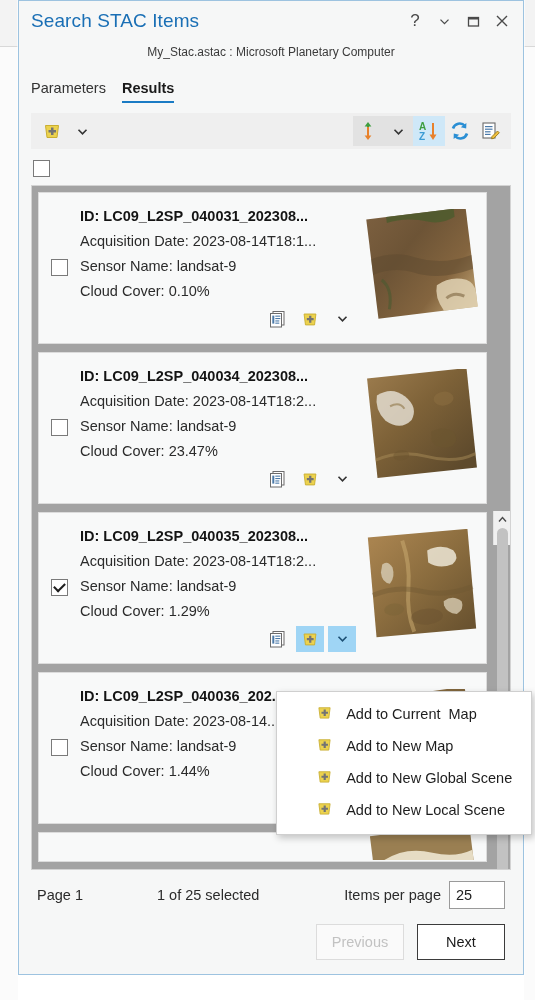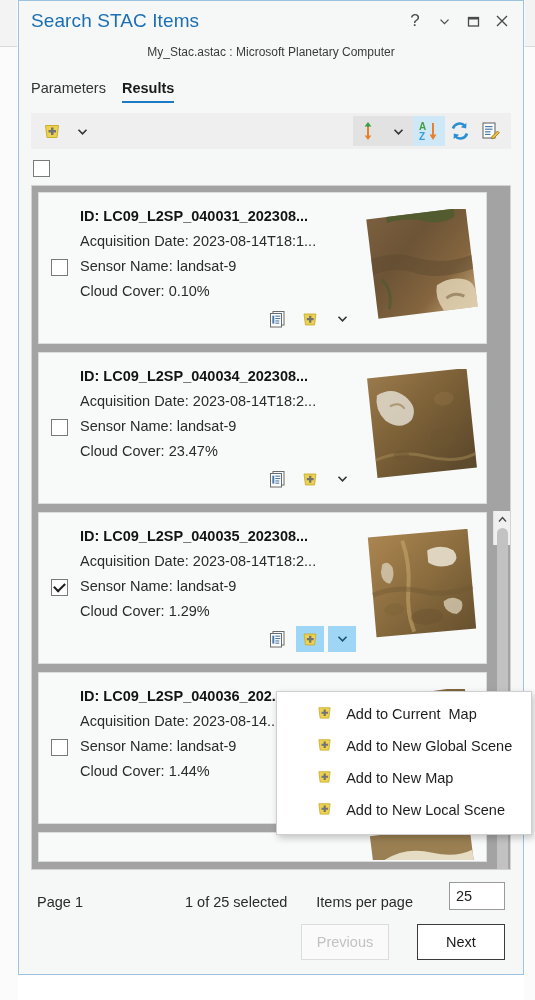--- a/index.html
+++ b/index.html
@@ -199,37 +199,36 @@
     position: absolute; left: 3px; width: 11px;
     background: #c2c2c2; border-radius: 6px;
   }
 
   
   .footer {
     flex: 0 0 auto;
     padding: 10px 18px 14px 18px;
   }
   .foot-row1 {
-    display: flex; align-items: flex-end;
+    display: flex; align-items: center;
     font-size: 14.5px; color: #2b2b2b;
     height: 30px;
-    gap: 28px;
   }
   .f-page { width: 120px; }
   .f-sel { flex: 1 1 auto; }
   .f-ipp-label { margin-right: 8px; }
   .ipp-input {
     width: 56px; height: 28px;
     border: 1px solid #9a9a9a; background: #fff;
     font-size: 14.5px; color: #222;
     padding: 0 6px;
     font-family: "Liberation Sans", sans-serif;
   }
   .foot-row2 {
-    display: flex; justify-content: flex-end; gap: 28px;
+    display: flex; justify-content: flex-end; gap: 13px;
     margin-top: 14px;
   }
   .pg-btn {
     width: 88px; height: 36px;
     font-size: 14.5px;
     background: #fff;
     font-family: "Liberation Sans", sans-serif;
     cursor: default;
   }
   .pg-btn.disabled { border: 1px solid #dcdcdc; color: #c2c2c2; background: #fafafa; }
@@ -611,30 +610,30 @@
     </span>
     <span>Add to Current  Map</span>
   </div>
   <div class="menu-item">
     <span>
       <svg width="19" height="19" viewBox="0 0 22 22">
         <path d="M4.5 5.5 L17.5 5.5 L16 17.5 L6 17.5 Z" fill="#ecd24e" stroke="#c9ae31" stroke-width="1"></path>
         <path d="M10 7.5 h2.5 v2.5 h2.5 v2.5 h-2.5 v2.5 h-2.5 v-2.5 h-2.5 v-2.5 h2.5 z" fill="#737373"></path>
       </svg>
     </span>
-    <span>Add to New Global Scene</span>
+    <span>Add to New Map</span>
   </div>
   <div class="menu-item">
     <span>
       <svg width="19" height="19" viewBox="0 0 22 22">
         <path d="M4.5 5.5 L17.5 5.5 L16 17.5 L6 17.5 Z" fill="#ecd24e" stroke="#c9ae31" stroke-width="1"></path>
         <path d="M10 7.5 h2.5 v2.5 h2.5 v2.5 h-2.5 v2.5 h-2.5 v-2.5 h-2.5 v-2.5 h2.5 z" fill="#737373"></path>
       </svg>
     </span>
-    <span>Add to New Map</span>
+    <span>Add to New Global Scene</span>
   </div>
   <div class="menu-item">
     <span>
       <svg width="19" height="19" viewBox="0 0 22 22">
         <path d="M4.5 5.5 L17.5 5.5 L16 17.5 L6 17.5 Z" fill="#ecd24e" stroke="#c9ae31" stroke-width="1"></path>
         <path d="M10 7.5 h2.5 v2.5 h2.5 v2.5 h-2.5 v2.5 h-2.5 v-2.5 h-2.5 v-2.5 h2.5 z" fill="#737373"></path>
       </svg>
     </span>
     <span>Add to New Local Scene</span>
   </div>

